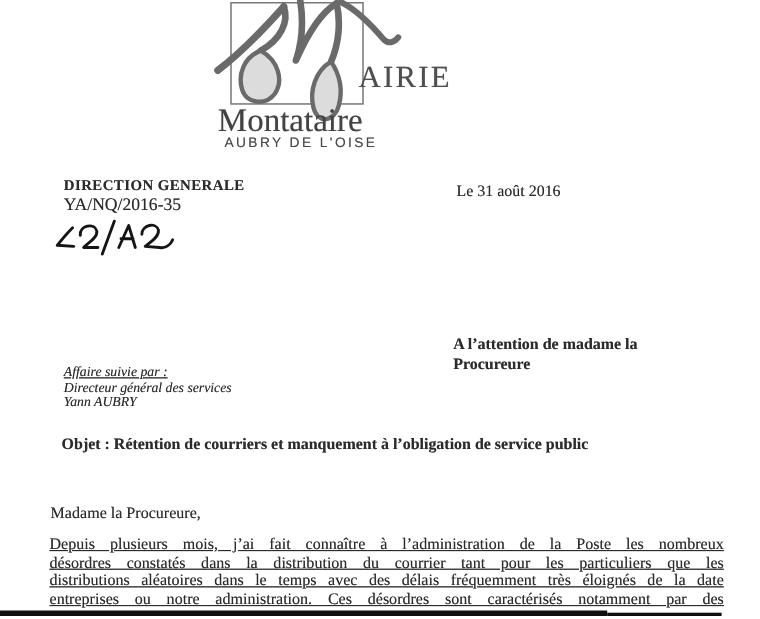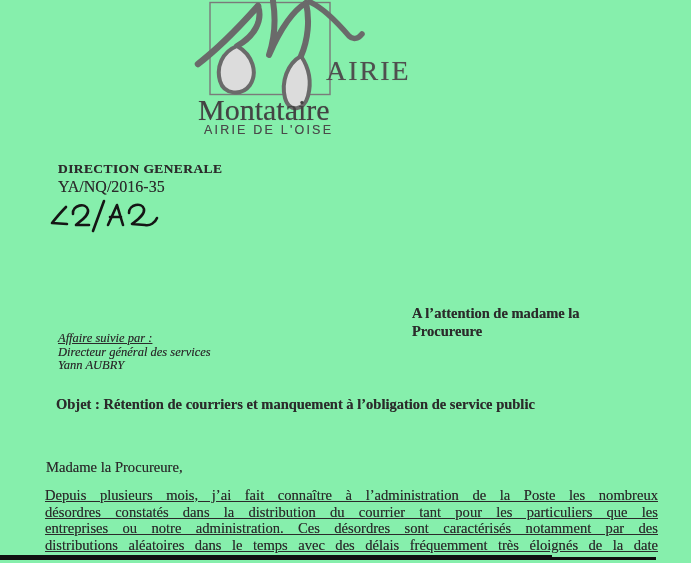--- a/index.html
+++ b/index.html
@@ -1,17 +1,17 @@
 <!DOCTYPE html>
 <html><head>
 <meta charset="utf-8">
 <style>
   html,body{margin:0;padding:0;background:#e8e8e8;}
   .page{
-    position:relative;width:691px;height:563px;background:#86efac;
+    position:relative;width:691px;height:563px;background:#ffffff;
     overflow:hidden;margin:0 auto;
     font-family:"Liberation Serif","DejaVu Serif",serif;
     color:#2b2b2b;
   }
   .page *{position:absolute;box-sizing:border-box;}
   .inkish{text-shadow:0 0 0.6px rgba(43,43,43,0.55);}
 
   
   .logo-svg{left:185px;top:0;width:280px;height:152px;}
   .logo-airie{left:326px;top:55px;font-size:28px;letter-spacing:2px;color:#4f4f4f;
@@ -73,59 +73,60 @@
       <path d="M88,1 C91,20 89,40 84,55 C95,30 107,11 121,3" stroke-width="6"></path>
 
       <path d="M121,3 C125,20 123,40 116,56" stroke-width="6"></path>
       <path d="M116,56 C102,64 96,82 100,98 C104,113 119,111 123,96 C127,81 124,68 116,56 Z" fill="#dcdcdc" stroke-width="4"></path>
 
       <path d="M125,2 C138,8 152,22 164,36 C168,40 173,39 177,34" stroke-width="5.5"></path>
     </g>
   </svg>
   <div class="logo-airie">AIRIE</div>
   <div class="logo-city">Montataire</div>
-  <div class="logo-tagline">AIRIE DE L'OISE</div>
+  <div class="logo-tagline">AUBRY DE L'OISE</div>
 
   <div class="dept">DIRECTION GENERALE</div>
   <div class="refnum">YA/NQ/2016-35</div>
   <svg class="handwriting" viewBox="0 0 116 38" xmlns="http://www.w3.org/2000/svg">
     <g stroke="#151515" fill="none" stroke-width="2.6" stroke-linecap="round" stroke-linejoin="round">
 
       <path d="M18,8 C13,13 8,19 4,24 L19,25"></path>
 
       <path d="M25,15 C24,6 38,3 40,11 C41,17 32,22 28,26 L41,26"></path>
 
       <path d="M56,2 L45,32"></path>
 
       <path d="M60,26 L69,6 L75,26 M62,18 L73,18"></path>
 
       <path d="M81,14 C81,5 94,3 96,10 C97,16 89,21 84,25 L97,26 C102,27 107,24 109,19"></path>
     </g>
   </svg>
 
+  <div class="dateline">Le 31 août 2016</div>
 
   <div class="attention">
     <div>A l’attention de madame la</div>
     <div>Procureure</div>
   </div>
 
   <div class="case-block">
     <div class="u">Affaire suivie par :</div>
     <div>Directeur général des services</div>
     <div>Yann AUBRY</div>
   </div>
 
   <div class="subject">Objet : Rétention de courriers et manquement à l’obligation de service public</div>
 
   <div class="salutation">Madame la Procureure,</div>
   <div class="body-text">
     <span class="jl">Depuis plusieurs mois, j’ai fait connaître à l’administration de la Poste les nombreux</span>
     <span class="jl">désordres constatés dans la distribution du courrier tant pour les particuliers que les</span>
+    <span class="jl">distributions aléatoires dans le temps avec des délais fréquemment très éloignés de la date</span>
     <span class="jl">entreprises ou notre administration. Ces désordres sont caractérisés notamment par des</span>
-    <span class="jl">distributions aléatoires dans le temps avec des délais fréquemment très éloignés de la date</span>
   </div>
 
   <div class="fragment">
     <span>d’édition</span>
   </div>
   <div class="bar1"></div>
   <div class="bar2"></div>
 
 </div>
 

